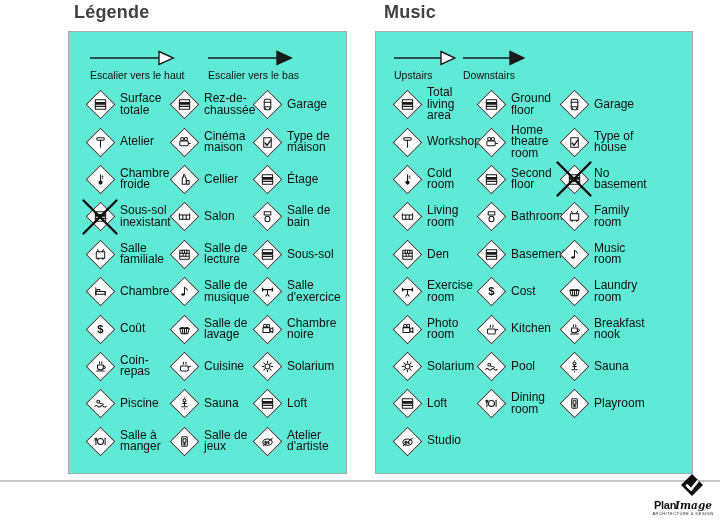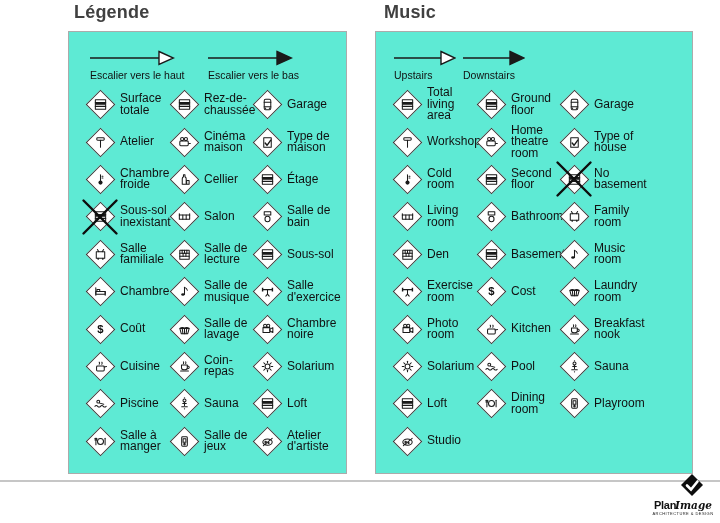--- a/index.html
+++ b/index.html
@@ -443,36 +443,36 @@
             </svg>
           </span>
         </span>
         <span class="lbl">Chambre
 noire</span>
       </div>
       <div class="cell">
         <span class="icw">
           <span class="dia">
             <svg class="ic" viewBox="0 0 16 16">
-              <use href="#sym-pot"></use>
-            </svg>
-          </span>
-        </span>
-        <span class="lbl">Cuisine</span>
-      </div>
-      <div class="cell">
-        <span class="icw">
-          <span class="dia">
-            <svg class="ic" viewBox="0 0 16 16">
               <use href="#sym-cup"></use>
             </svg>
           </span>
         </span>
         <span class="lbl">Coin-
 repas</span>
+      </div>
+      <div class="cell">
+        <span class="icw">
+          <span class="dia">
+            <svg class="ic" viewBox="0 0 16 16">
+              <use href="#sym-pot"></use>
+            </svg>
+          </span>
+        </span>
+        <span class="lbl">Cuisine</span>
       </div>
       <div class="cell">
         <span class="icw">
           <span class="dia">
             <svg class="ic" viewBox="0 0 16 16">
               <use href="#sym-sun"></use>
             </svg>
           </span>
         </span>
         <span class="lbl">Solarium</span>

